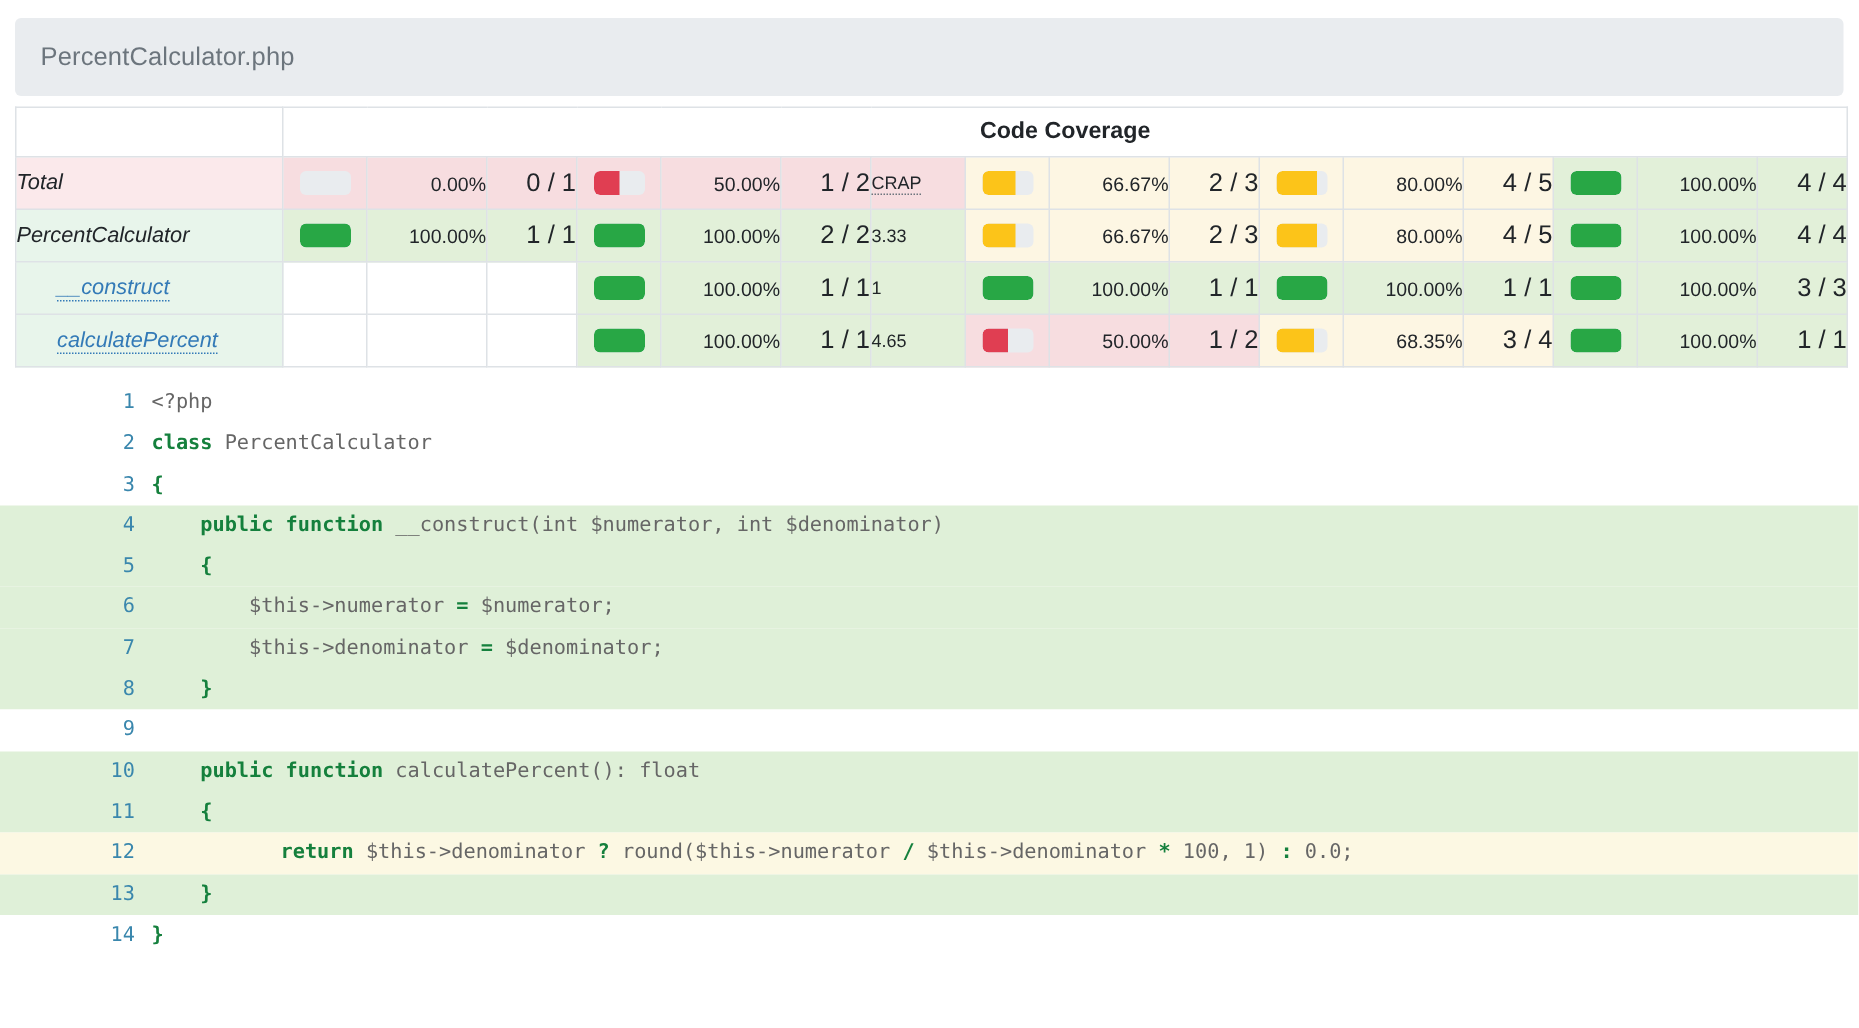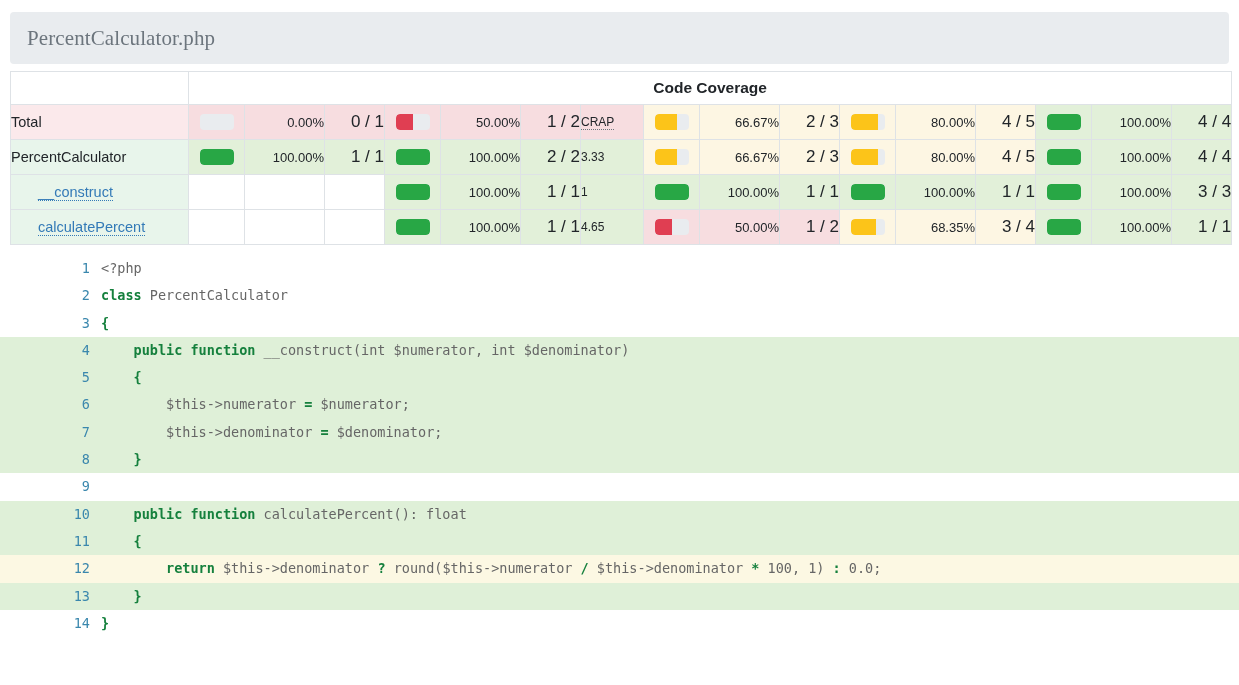--- a/index.html
+++ b/index.html
@@ -28,25 +28,24 @@
     margin-top: 12px;
     height: 52px;
     background: #e9ecef;
     border-radius: 4px;
     display: flex;
     align-items: center;
     padding-left: 17px;
     box-sizing: border-box;
   }
   .file-header .title {
-    font-size: 21px;
+    font-size: 17px;
     color: #6c757d;
     font-weight: 400;
     letter-spacing: .1px;
-    font-family: Liberation Serif, serif;
   }
 
   
   table.cov {
     width: 1219px;
     border-collapse: collapse;
     margin-top: 7px;
     table-layout: fixed;
     font-size: 13px;
   }
@@ -70,20 +69,21 @@
   }
   thead tr.r2 th { height: 30px; line-height: 30px; }
   thead tr.r2 th.blank-corner { border-top: none; }
 
   td.name {
     padding-left: 16px;
     font-size: 14.5px;
     color: #212529;
     height: 34px;
     white-space: nowrap;
+    font-style: italic;
   }
   td.name.indent { padding-left: 27px; }
   td.name a {
     color: #337ab7;
     text-decoration: none;
     border-bottom: 1px dotted #337ab7;
     font-size: 14.5px;
   }
 
   td.bar  { width: 56px; text-align: center; }
@@ -135,21 +135,21 @@
     font-size: 13.5px;
     line-height: 27.3px;
     white-space: pre;
   }
   .code .line {
     display: flex;
     height: 27.3px;
     align-items: center;
   }
   .code .line.hl-covered   { background: #dff0d8; }
-  .code .line.hl-partial   { background: #fcf8e3; }
+  .code .line.hl-partial   { background: #fcf8e3; gap: 21px; }
   .code .line.hl-none      { background: #ffffff; }
   .code .lineno {
     width: 101px;
     min-width: 101px;
     text-align: right;
     padding-right: 11px;
     box-sizing: border-box;
     color: #3a87ad;
     font-size: 13.5px;
     user-select: none;

